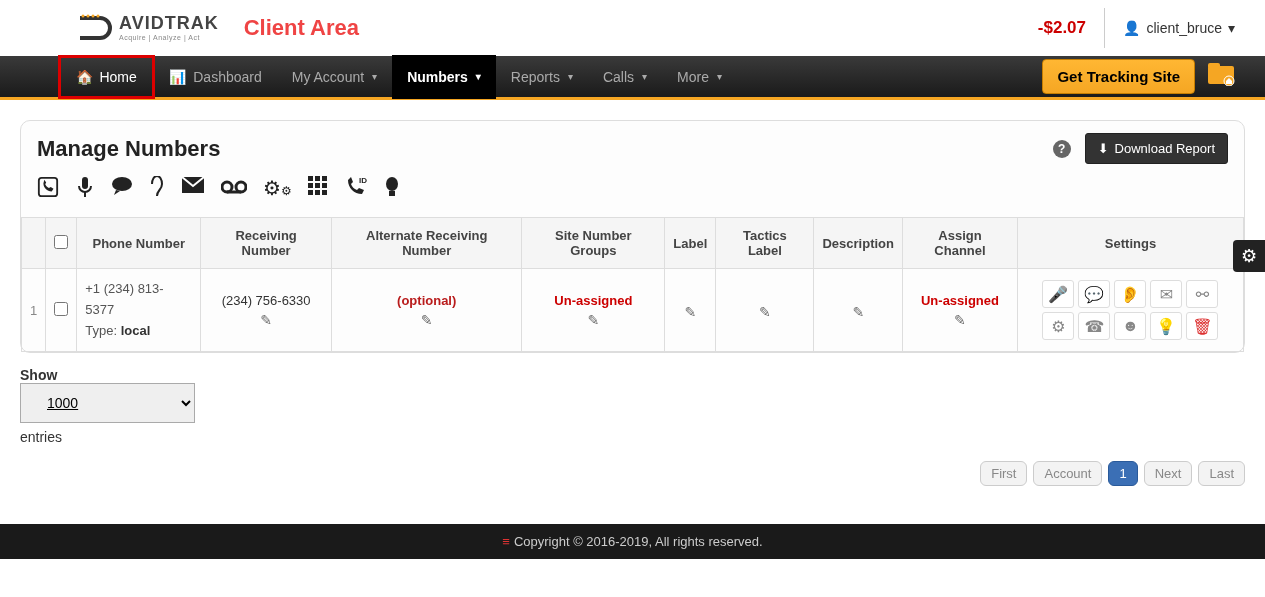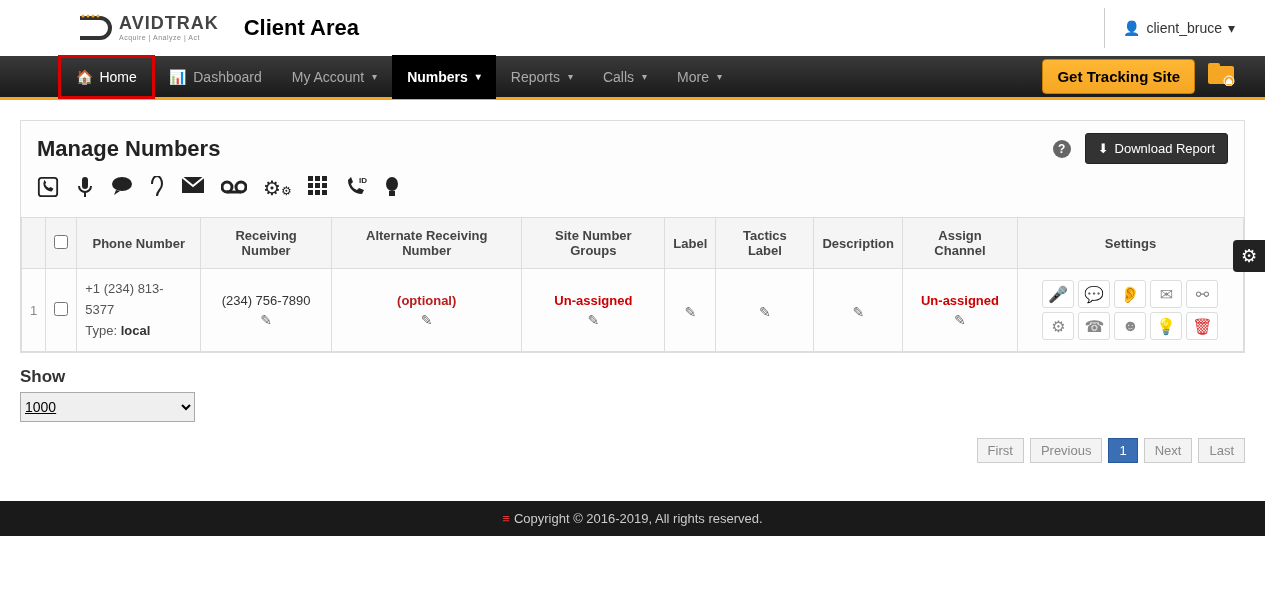--- a/index.html
+++ b/index.html
@@ -2,37 +2,37 @@
 <html><head>
 <meta charset="utf-8">
 <style>
 * { box-sizing: border-box; margin: 0; padding: 0; }
 body { font-family: Verdana, Arial, sans-serif; font-size: 13px; color: #333; background: #fff; width: 1265px; }
 .header { display: flex; align-items: center; padding: 8px 30px 8px 75px; }
 .logo { display: flex; }
 .logo-icon { width: 40px; height: 30px; margin-right: 4px; }
 .logo-text { font-size: 18px; font-weight: bold; color: #444; letter-spacing: 1px; }
 .logo-sub { font-size: 7px; color: #888; letter-spacing: 0.5px; }
-.client-area { font-size: 22px; font-weight: bold; color: #000000; margin-left: 25px; }
+.client-area { font-size: 22px; font-weight: bold; color: #ef4444; margin-left: 25px; }
 .header-right { margin-left: auto; display: flex; align-items: center; gap: 18px; }
 .datetime-block { text-align: right; }
 .datetime { font-weight: bold; font-size: 14px; color: #222; }
 .balance { font-weight: bold; font-size: 17px; color: #c00; }
 .vdiv { width: 1px; height: 40px; background: #ccc; }
 .user-menu { display: flex; align-items: center; gap: 6px; font-size: 14px; color: #333; cursor: pointer; }
 .nav { background: linear-gradient(#3a3a3a,#1a1a1a); display: flex; align-items: center; height: 44px; padding: 0 30px 0 0; border-bottom: 3px solid #f5a623; }
 .nav-item { color: #aaa; padding: 0 15px; height: 44px; display: flex; align-items: center; gap: 6px; font-size: 14px; cursor: pointer; }
 .nav-item.highlight { border: 3px solid #d00; color: #fff; margin-left: 58px; }
 .nav-item.active { background: #000; color: #fff; font-weight: bold; }
 .nav-item .caret { font-size: 10px; margin-left: 2px; }
 .nav-spacer { margin-left: auto; }
 .tracking-btn { background: linear-gradient(#ffb733,#f5a623); color: #000; font-weight: bold; padding: 8px 14px; border-radius: 4px; border: 1px solid #c77d00; cursor: pointer; font-size: 15px; }
 .folder-icon { margin-left: 12px; color: #f5a623; font-size: 24px; position: relative; cursor: pointer; }
 .content { padding: 20px; }
-.panel { border: 1px solid #ddd; border-radius: 0; background: #fdfdfd; }
+.panel { border: 1px solid #ddd; border-radius: 10px; background: #fdfdfd; }
 .panel-head { display: flex; align-items: center; padding: 12px 16px 6px 16px; }
 .page-title { font-size: 22px; font-weight: bold; color: #222; }
 .panel-head-right { margin-left: auto; display: flex; align-items: center; gap: 14px; }
 .help-icon { width: 18px; height: 18px; background: #666; color: #fff; border-radius: 50%; display: flex; align-items: center; justify-content: center; font-size: 12px; font-weight: bold; cursor: pointer; }
 .download-btn { background: #333; color: #fff; border: 1px solid #222; padding: 7px 12px; border-radius: 3px; cursor: pointer; font-size: 13px; display: flex; align-items: center; gap: 6px; }
 .toolbar-row { display: flex; align-items: center; padding: 6px 16px 14px 16px; }
 .toolbar-icons { display: flex; gap: 16px; }
 .tool-icon { font-size: 20px; color: #222; cursor: pointer; }
 .search-wrap { margin-left: auto; display: flex; align-items: center; gap: 8px; }
 .search-label { font-weight: bold; font-size: 14px; }
@@ -46,25 +46,25 @@
 .phone-cell b { color: #333; }
 .editable { color: #a00; font-weight: bold; }
 .editable.optional { color: #b91c1c; }
 .editable.unassigned { color: #c00; }
 .edit-ico { display: block; margin-top: 4px; color: #666; font-size: 14px; cursor: pointer; }
 .settings-icons { display: flex; flex-wrap: wrap; gap: 4px; justify-content: center; max-width: 210px; margin: 0 auto; }
 .settings-icons .s-btn { width: 32px; height: 28px; border: 1px solid #ddd; border-radius: 3px; display: flex; align-items: center; justify-content: center; background: #fff; cursor: pointer; font-size: 16px; color: #888; }
 .settings-icons .s-btn.green { color: #2a8a2a; }
 .settings-icons .s-btn.red { color: #d33; }
 .below-table { padding: 14px 0 4px 0; }
-.show-label { font-weight: bold; font-size: 17px; margin-bottom: 5px; display: block; }
-.show-select { width: 175px; height: 30px; border: 1px solid #aaa; font-size: 14px; padding: 2px 0; text-decoration: underline; }
+.show-label { font-weight: bold; font-size: 14px; display: block; }
+.show-select { width: 175px; height: 40px; border: 1px solid #aaa; font-size: 14px; padding: 2px 22px; text-decoration: underline; }
 .entries-label { font-size: 14px; margin-top: 6px; display: block; }
 .pagination { display: flex; justify-content: flex-end; gap: 6px; padding: 12px 0 18px 0; }
-.pg-btn { border: 1px solid #ccc; background: #f3f3f3; color: #888; padding: 4px 10px; border-radius: 0; font-size: 13px; cursor: pointer; }
+.pg-btn { border: 1px solid #ccc; background: #f3f3f3; color: #888; padding: 4px 10px; border-radius: 6px; font-size: 13px; cursor: pointer; }
 .pg-btn.active { background: #3b6fb5; color: #fff; border-color: #2a5a9a; }
 .footer { background: #1a1a1a; color: #ccc; text-align: center; padding: 10px 0; font-size: 13px; }
 .footer .bars { color: #d33; margin-right: 4px; }
 .gear-fab { position: fixed; right: 0; top: 240px; width: 32px; height: 32px; background: #222; color: #fff; border-radius: 4px 0 0 4px; display: flex; align-items: center; justify-content: center; cursor: pointer; font-size: 18px; }
 input[type=checkbox] { width: 14px; height: 14px; }
 </style>
 </head>
 <body>
 
 <div class="header">
@@ -77,20 +77,21 @@
         <circle cx="23" cy="3" r="1.5" fill="#f5a623"></circle>
       </svg>
     <div>
       <div class="logo-text">AVIDTRAK</div>
       <div class="logo-sub">Acquire | Analyze | Act</div>
     </div>
   </div>
   <div class="client-area">Client Area</div>
   <div class="header-right">
     <div class="datetime-block">
+      <div class="balance">-$2.07</div>
     </div>
     <div class="vdiv"></div>
     <div class="user-menu">
       <span>👤</span>
       <span>client_bruce</span>
       <span>▾</span>
     </div>
   </div>
 </div>
 
@@ -215,21 +216,21 @@
       </thead>
       <tbody>
         <tr>
           <td class="row-idx">1</td>
           <td class="chk-col"><input type="checkbox" style=""></td>
           <td class="phone-cell">
             <span>+1 (234) 813-5377</span><br>
             <span>Type:</span> <b>local</b>
           </td>
           <td>
-            <span>(234) 756-7890</span>
+            <span>(234) 756-6330</span>
             <span class="edit-ico">✎</span>
           </td>
           <td>
             <span class="editable optional">(optional)</span>
             <span class="edit-ico">✎</span>
           </td>
           <td>
             <span class="editable unassigned">Un-assigned</span>
             <span class="edit-ico">✎</span>
           </td>
@@ -263,25 +264,26 @@
         </tr>
       </tbody>
     </table>
   </div>
 
   <div class="below-table">
     <span class="show-label">Show</span>
     <select class="show-select">
       <option>1000</option>
     </select>
+    <span class="entries-label">entries</span>
   </div>
 
   <div class="pagination">
     <span class="pg-btn">First</span>
-    <span class="pg-btn">Previous</span>
+    <span class="pg-btn">Account</span>
     <span class="pg-btn active">1</span>
     <span class="pg-btn">Next</span>
     <span class="pg-btn">Last</span>
   </div>
 </div>
 
 <div class="footer">
   <span class="bars">≡</span><span>Copyright © 2016-2019, All rights reserved.</span>
 </div>
 

